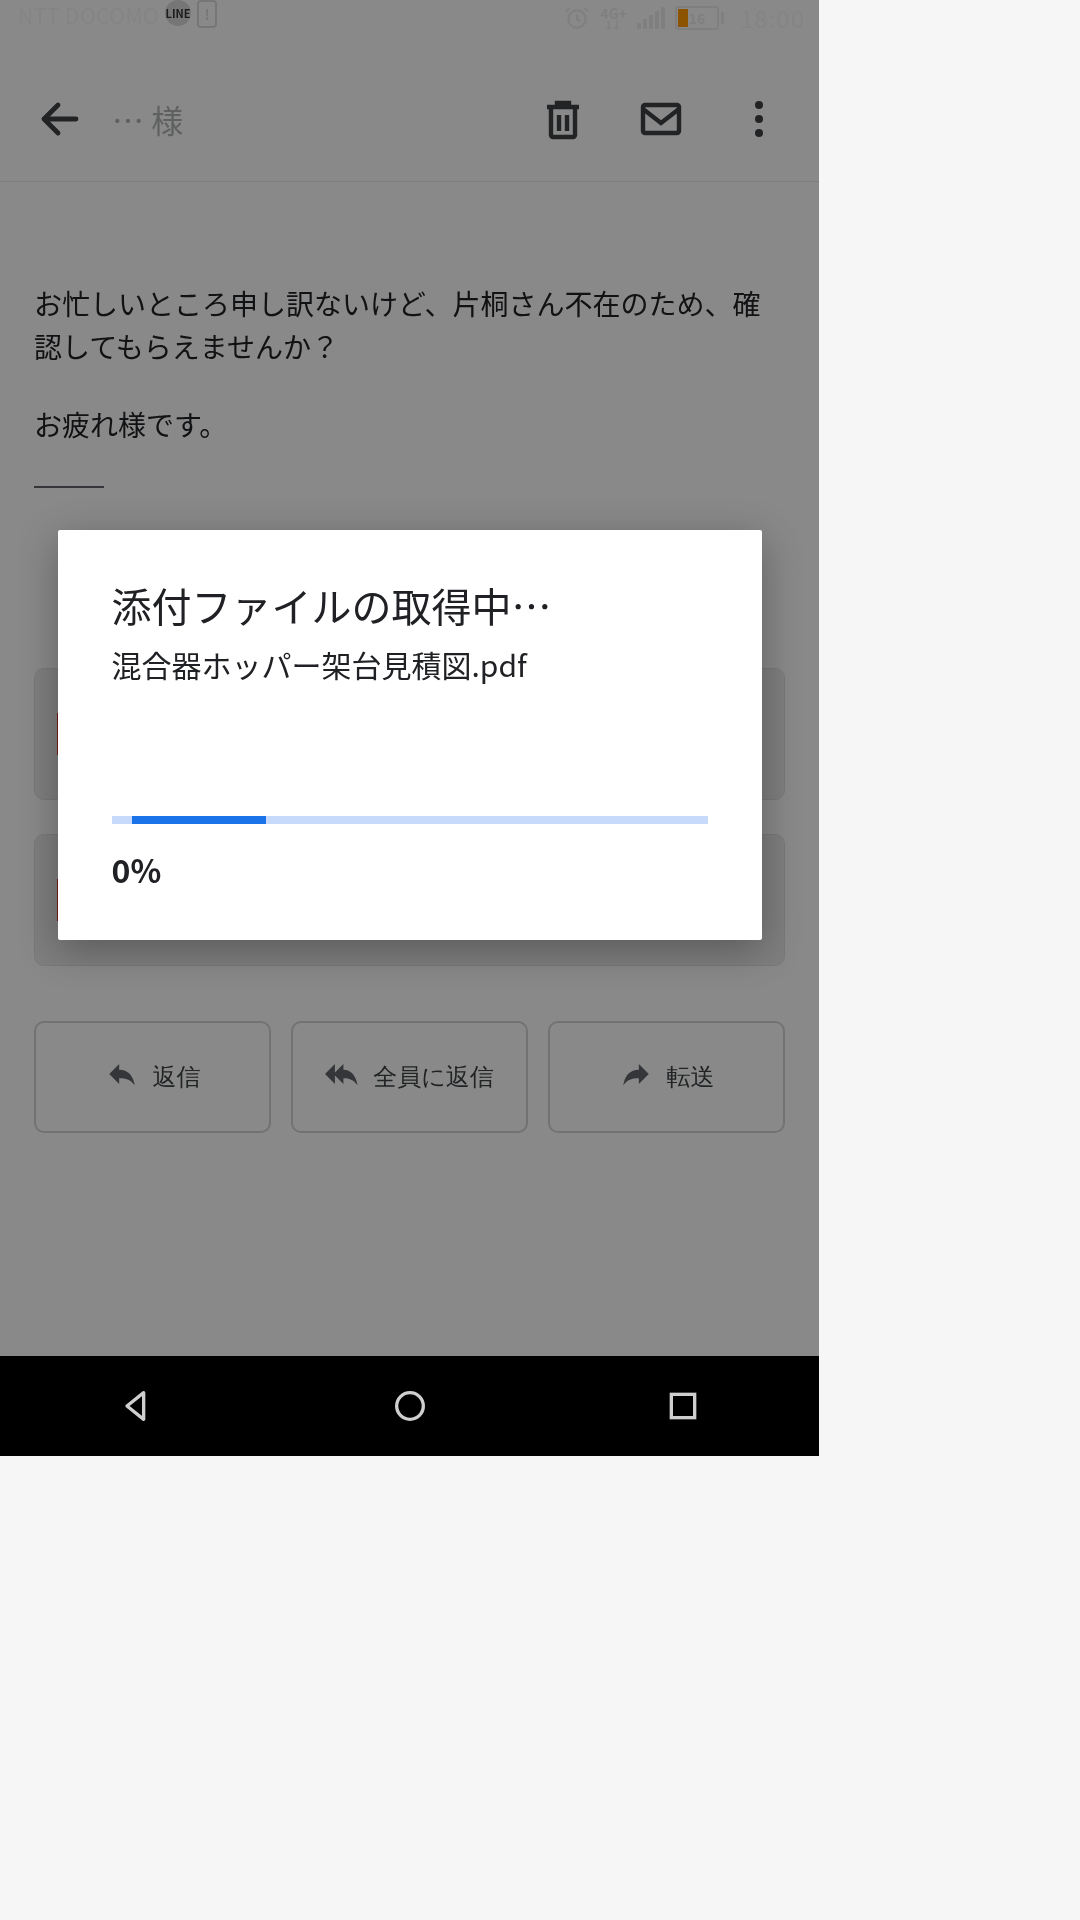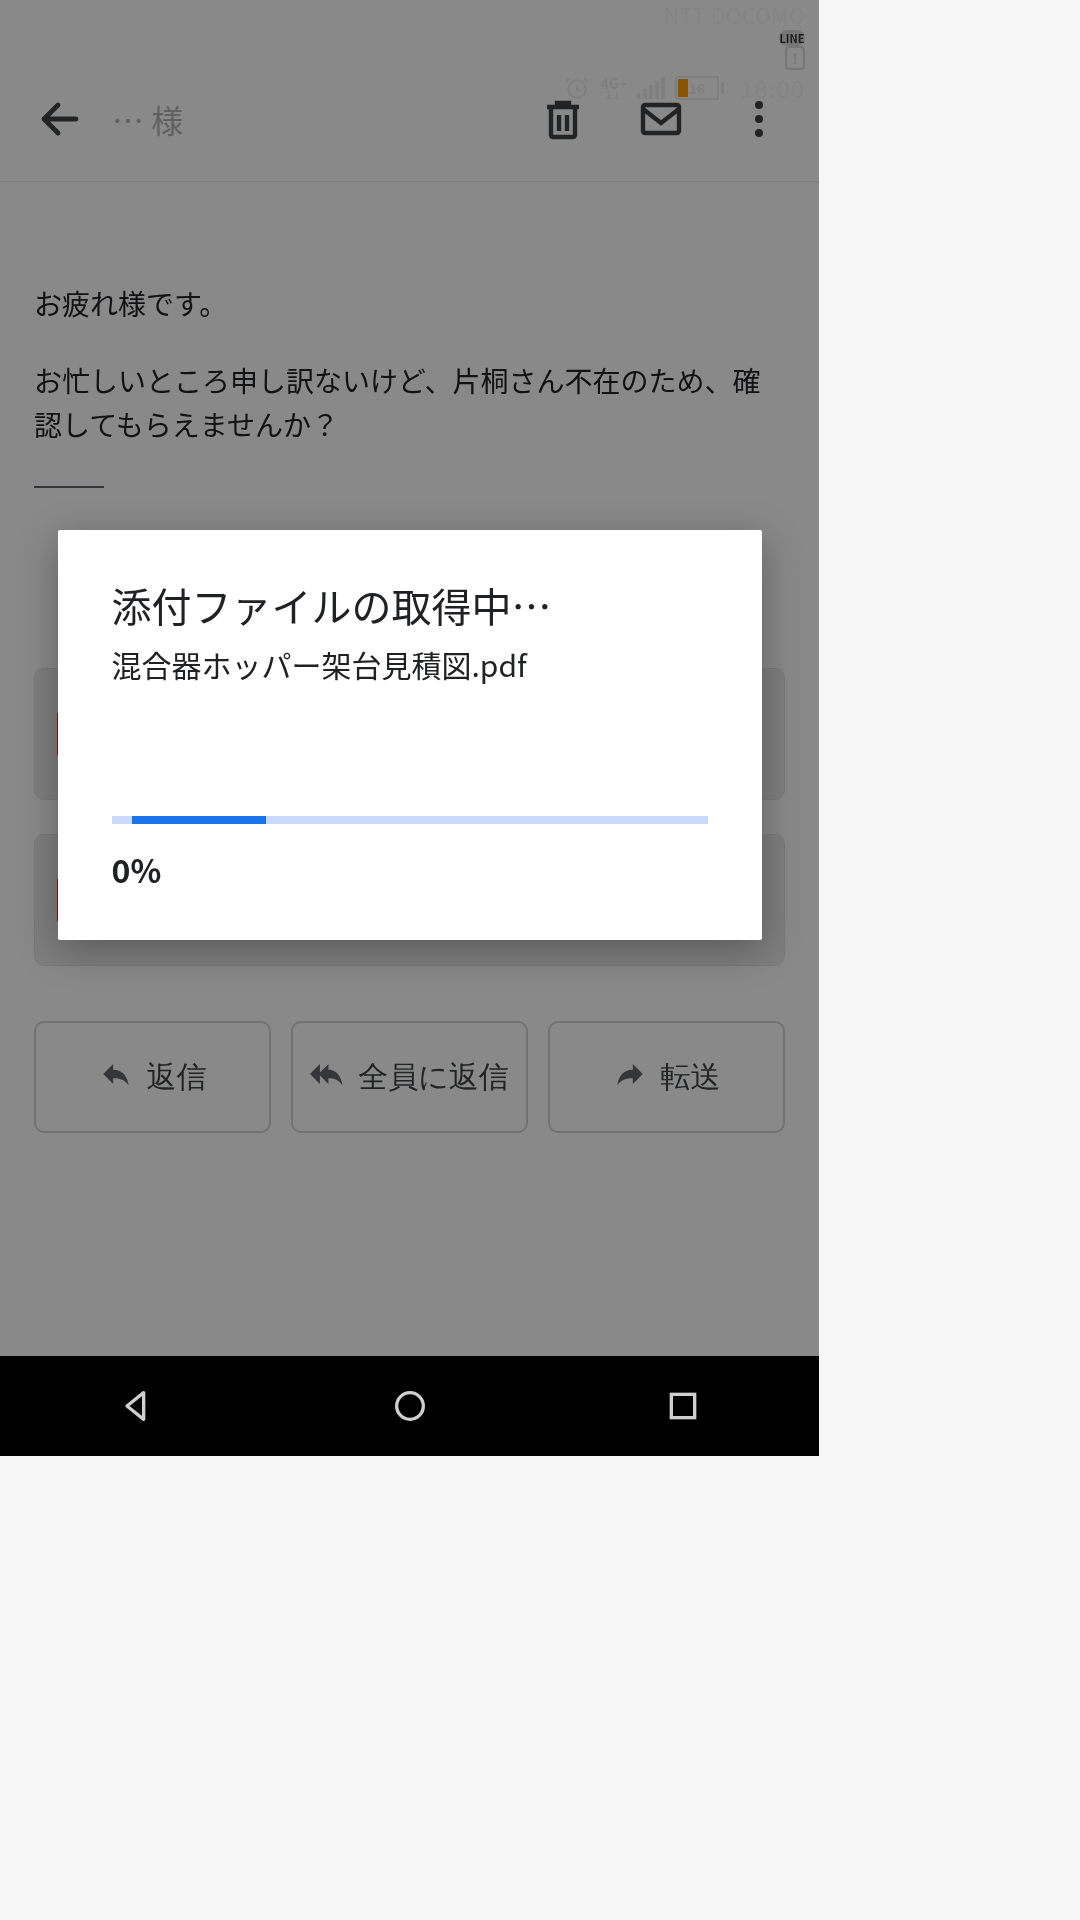--- a/index.html
+++ b/index.html
@@ -14,28 +14,27 @@
   .screen {
     position: relative;
     width: 819px;
     height: 1456px;
     background: #fafafa;
   }
 
   
   .statusbar {
     display: flex;
-    align-items: flex-end;
+    align-items: flex-start;
     width: 100%;
     height: 56px;
     padding: 0 14px 0 18px;
     font-size: 24px;
     color: #f1f1f1;
     background: rgba(0,0,0,0);
-    flex-direction: column;
   }
   .statusbar .carrier { font-size: 21px; letter-spacing: .5px; }
   .statusbar .line-badge {
     display:inline-flex;align-items:center;justify-content:center;
     width:26px;height:26px;border-radius:13px;background:#d8d8d8;color:#333;
     font-size:11px;font-weight:700;margin-left:6px;
   }
   .statusbar .bat-small {
     display:inline-flex;width:20px;height:28px;margin-left:6px;
     border:2px solid #d8d8d8;border-radius:4px;align-items:center;justify-content:center;
@@ -96,21 +95,21 @@
   .att-act{width:62px;height:62px;display:flex;align-items:center;justify-content:center;color:#5f6368;}
   .att-act svg{width:44px;height:44px;}
 
   
   .actions{
     display:flex;gap:20px;padding:55px 34px 20px 34px;
   }
   .act-btn{
     flex:1;height:112px;border:2px solid #d0d0d0;border-radius:10px;background:transparent;
     display:flex;align-items:center;justify-content:center;gap:14px;
-    font-size:30px;color:#3c4043;
+    font-size:24px;color:#3c4043;
   }
   .act-btn svg{width:34px;height:34px;}
 
   
   .sysnav{
     position:absolute;left:0;right:0;bottom:0;height:100px;background:#000;
     display:flex;align-items:center;justify-content:space-around;
   }
   .sysnav .nav-item{color:#cfcfcf;width:60px;height:60px;display:flex;align-items:center;justify-content:center;}
   .sysnav svg{width:40px;height:40px;}
@@ -200,22 +199,22 @@
       <div class="icon-btn">
         <svg viewBox="0 0 24 24" fill="#3c4043">
           <circle cx="12" cy="5" r="2"></circle>
             <circle cx="12" cy="12" r="2"></circle>
             <circle cx="12" cy="19" r="2"></circle>
         </svg>
       </div>
     </div>
 
     <div class="mail-body">
+      <p>お忙しいところ申し訳ないけど、片桐さん不在のため、確認してもらえませんか？</p>
       <p>お疲れ様です。</p>
-      <p>お忙しいところ申し訳ないけど、片桐さん不在のため、確認してもらえませんか？</p>
       <hr>
     </div>
 
     <div class="attachments">
       <div class="att">
         <span class="pdf-badge">PDF</span>
         <span class="att-name">架台設計.pdf</span>
         <span class="att-act">
           <svg viewBox="0 0 24 24" fill="#5f6368">
               <path d="M12 3v10m0 0 5-5m-5 5-5-5" stroke="#5f6368" stroke-width="3" fill="none" stroke-linecap="round" stroke-linejoin="round"></path>

